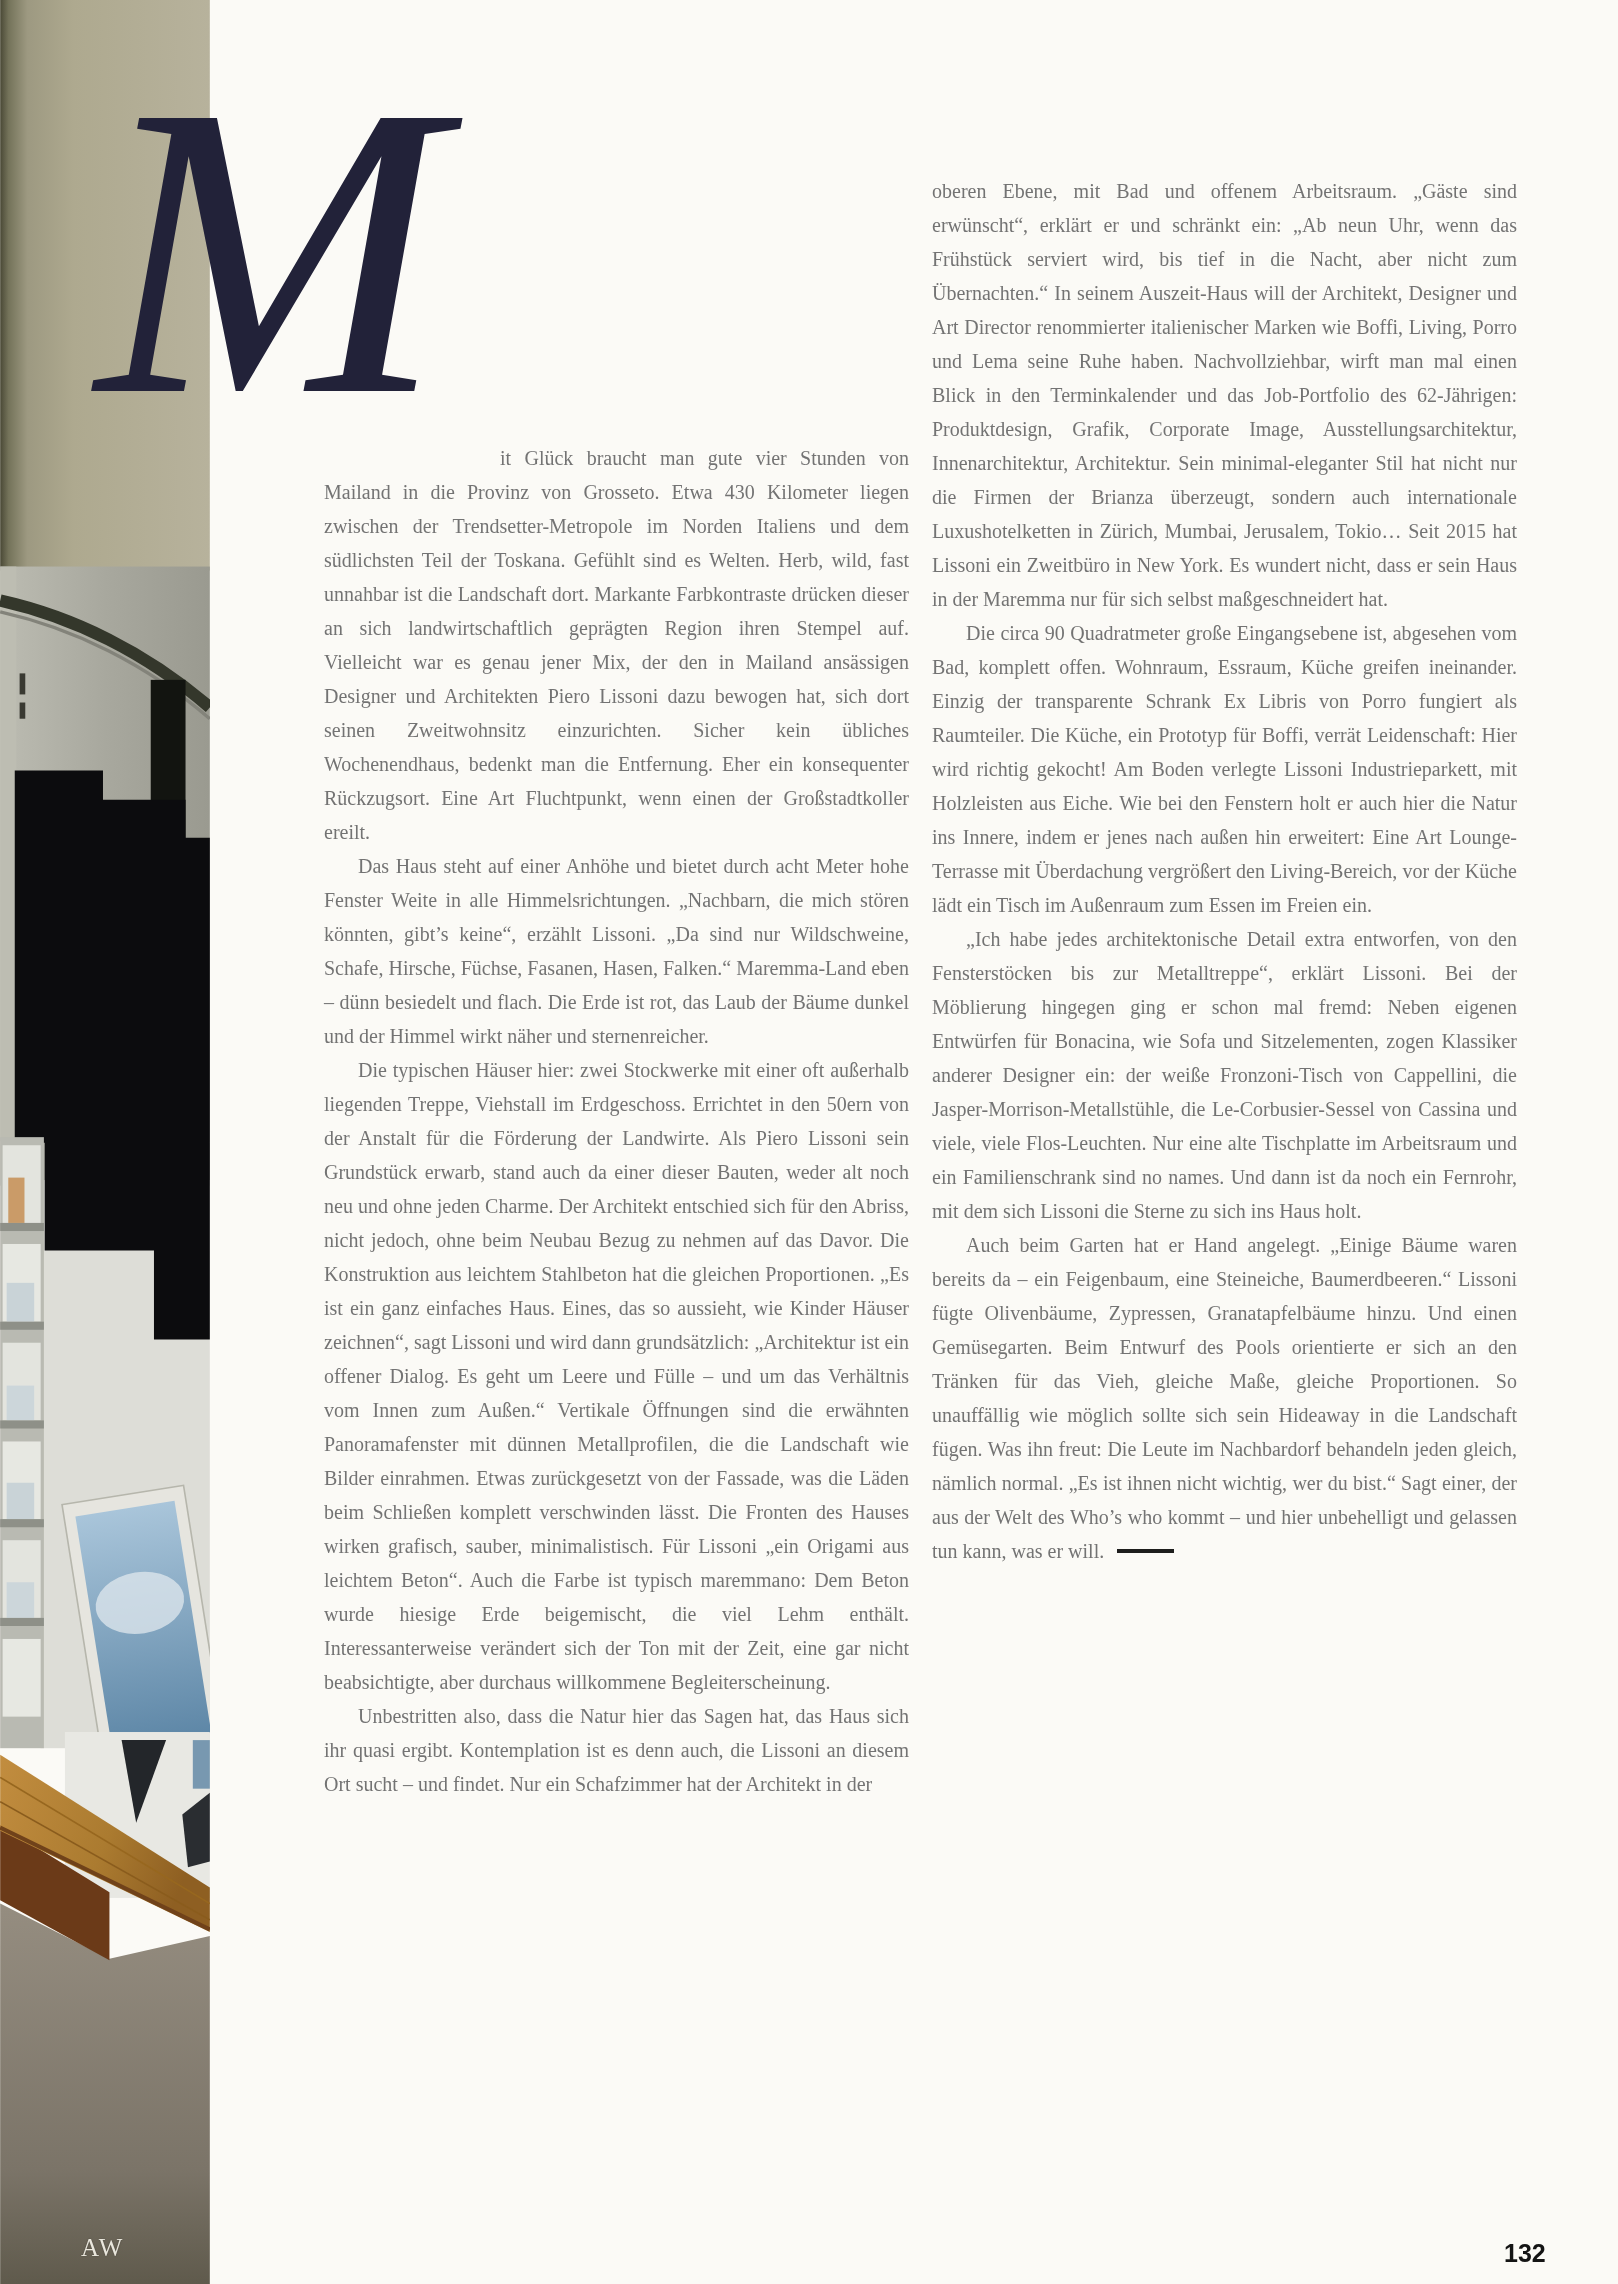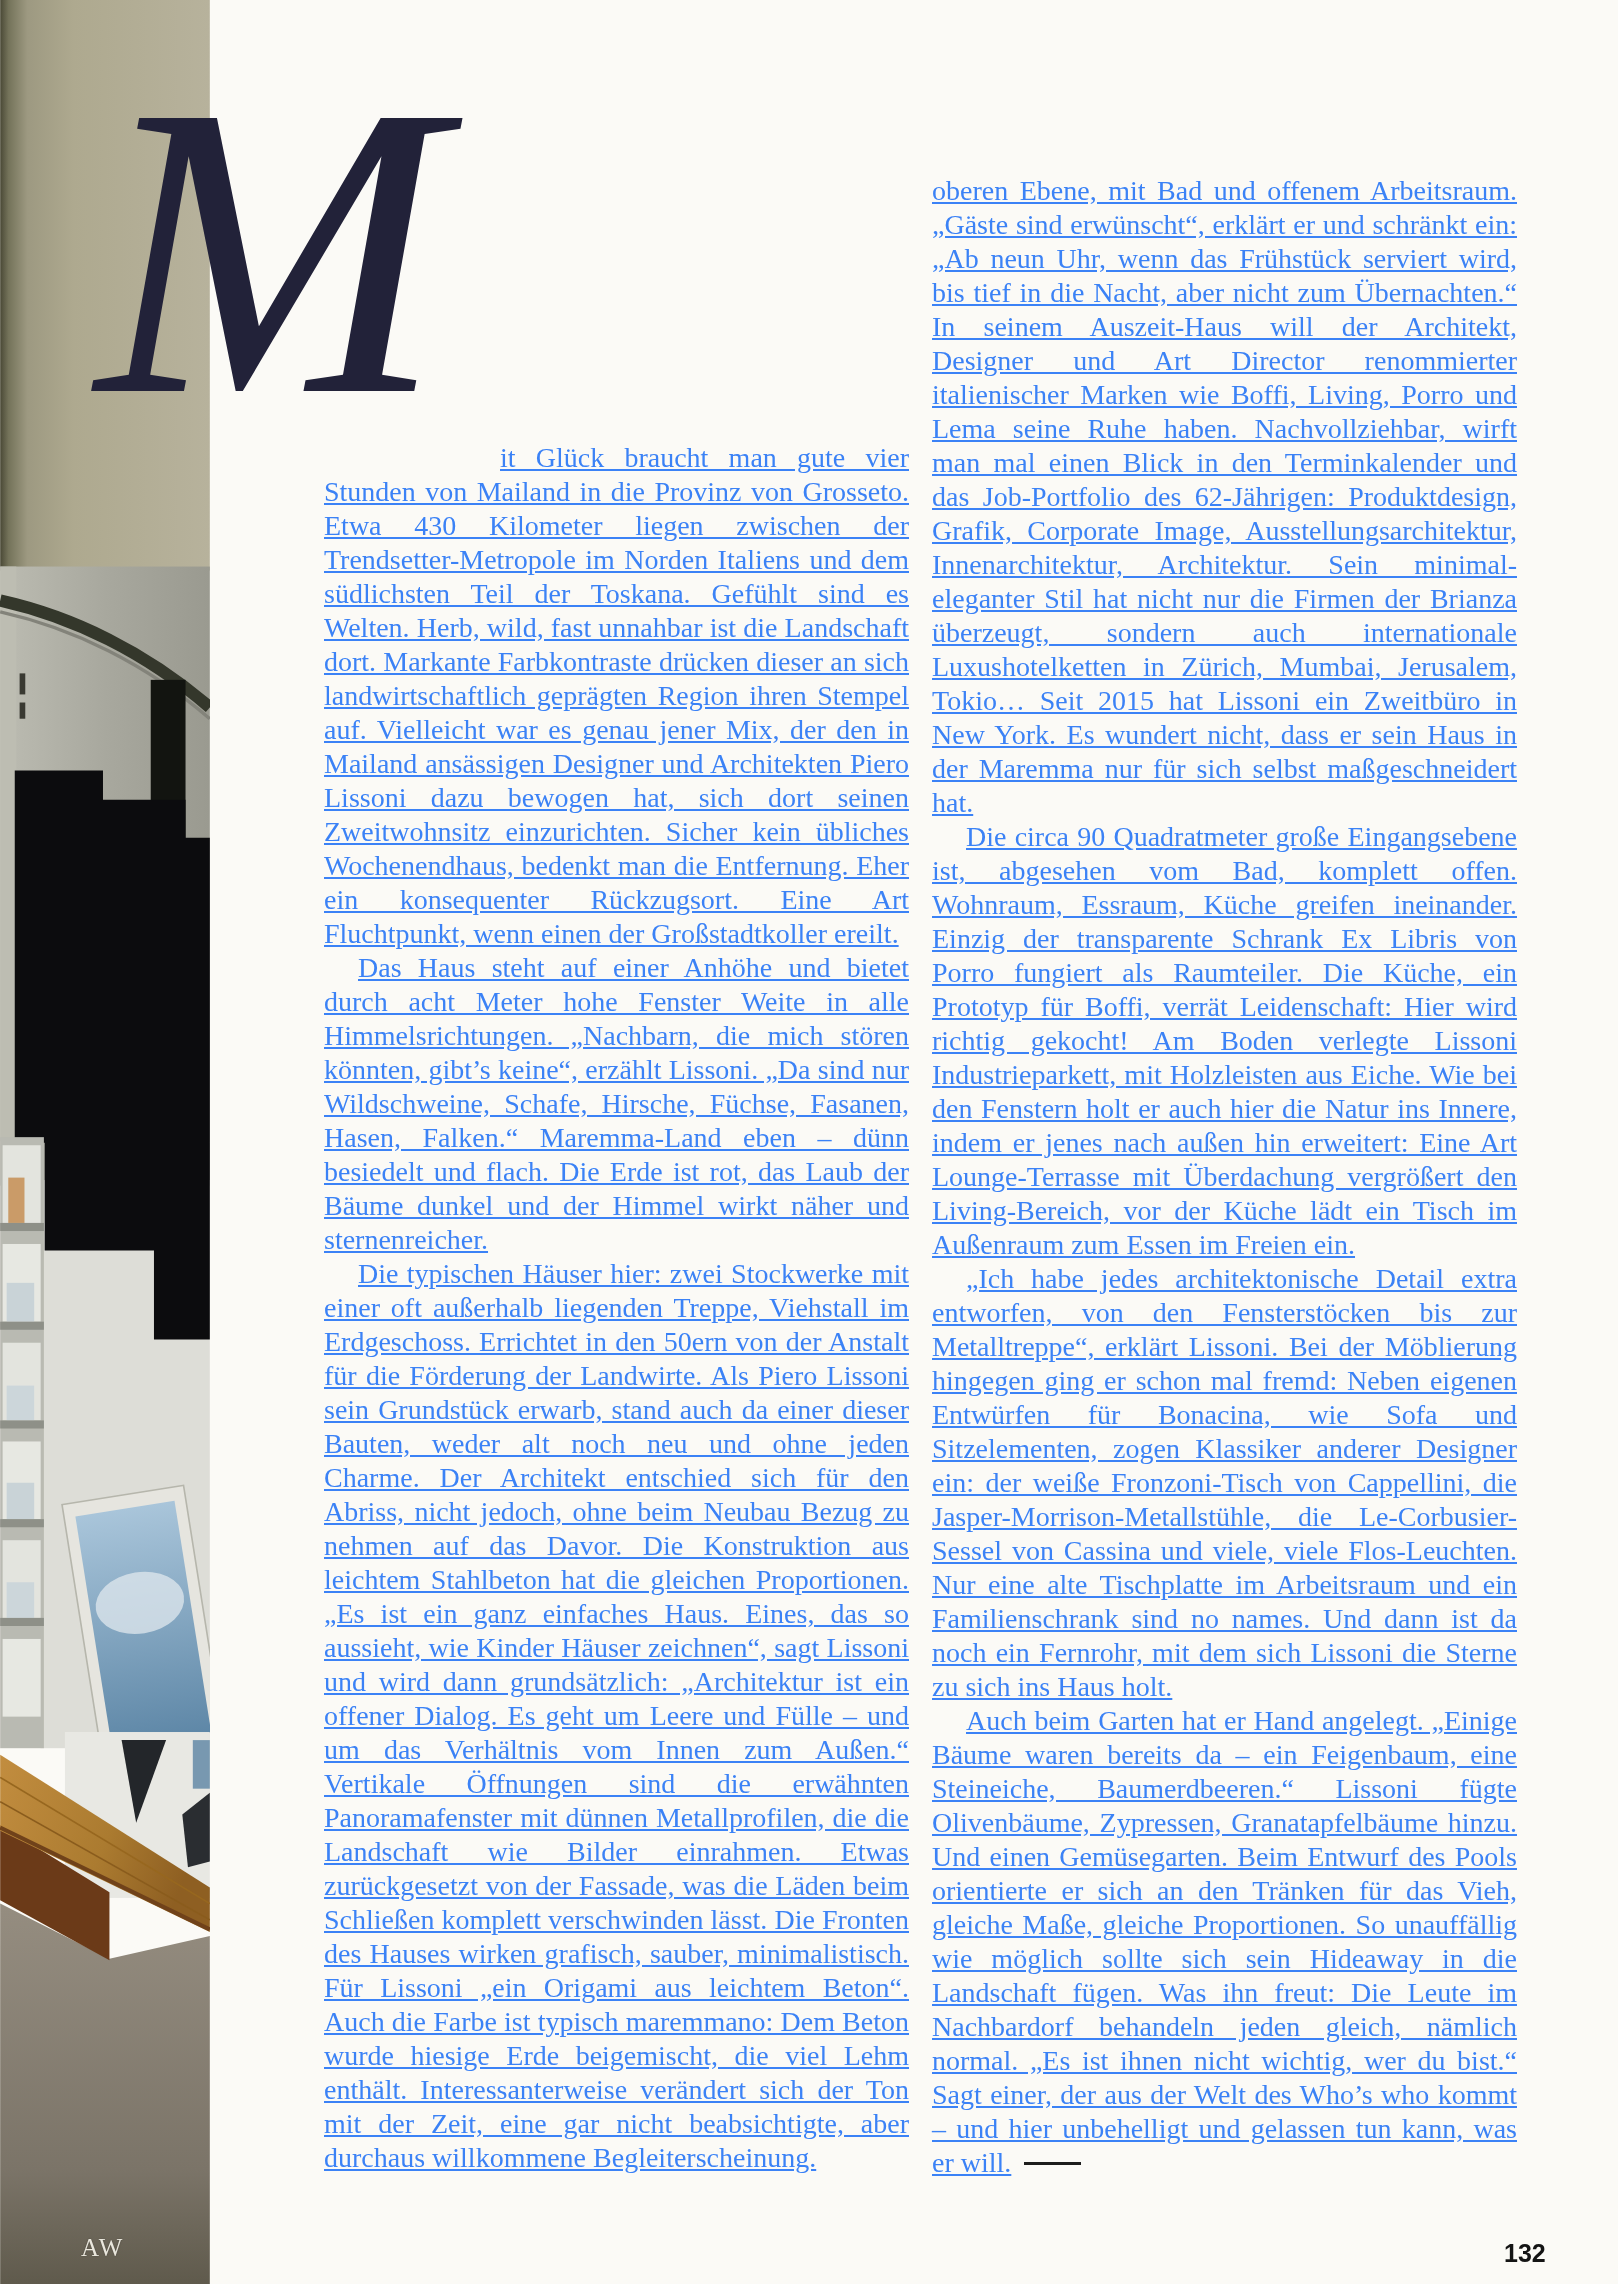--- a/index.html
+++ b/index.html
@@ -20,22 +20,22 @@
   }
   
   .drop-cap {
     position:absolute; left:96px; top:42px;
     font-family:"Liberation Serif", serif; font-style:italic; font-weight:normal;
     font-size:417px; line-height:1; color:#222239; z-index:3;
   }
   
   .col {
     position:absolute; width:585px; text-align:justify;
-    font-size:28px; line-height:34px; color:#3b82f6;
-    hyphens:auto;text-decoration:underline; -webkit-hyphens:auto;
+    font-size:20px; line-height:34px; color:#737373;
+    hyphens:auto; -webkit-hyphens:auto;
   }
   .col p { margin:0; padding:0; text-indent:34px; }
   .col p:first-child { text-indent:0; }
   #col1 { left:324px; top:427px; }
   #col1 p.lead { text-indent:176px;margin-top:14px; }
   #col2 { left:932px; top:174px; }
   .enddash {
     display:inline-block; width:57px; height:3.2px; background:#1d1d1c;
     vertical-align:middle; margin-left:13px; margin-bottom:4.9px;
   }
@@ -135,20 +135,21 @@
   </svg>
   <div class="photo-logo">AW</div>
 </div>
 
 <div class="drop-cap">M</div>
 
 <div class="col" id="col1">
   <p class="lead">it Glück braucht man gute vier Stunden von Mailand in die Provinz von Grosseto. Etwa 430 Kilometer liegen zwischen der Trendsetter-Metropole im Norden Italiens und dem südlichsten Teil der Toskana. Gefühlt sind es Welten. Herb, wild, fast unnahbar ist die Landschaft dort. Markante Farbkontraste drücken dieser an sich landwirtschaftlich geprägten Region ihren Stempel auf. Vielleicht war es genau jener Mix, der den in Mailand ansässigen Designer und Architekten Piero Lissoni dazu bewogen hat, sich dort seinen Zweitwohnsitz einzurichten. Sicher kein übliches Wochenendhaus, bedenkt man die Entfernung. Eher ein konsequenter Rückzugsort. Eine Art Fluchtpunkt, wenn einen der Großstadtkoller ereilt.</p>
   <p>Das Haus steht auf einer Anhöhe und bietet durch acht Meter hohe Fenster Weite in alle Himmelsrichtungen. „Nachbarn, die mich stören könnten, gibt’s keine“, erzählt Lissoni. „Da sind nur Wildschweine, Schafe, Hirsche, Füchse, Fasanen, Hasen, Falken.“ Maremma-Land eben – dünn besiedelt und flach. Die Erde ist rot, das Laub der Bäume dunkel und der Himmel wirkt näher und sternenreicher.</p>
   <p>Die typischen Häuser hier: zwei Stockwerke mit einer oft außerhalb liegenden Treppe, Viehstall im Erdgeschoss. Errichtet in den 50ern von der Anstalt für die Förderung der Landwirte. Als Piero Lissoni sein Grundstück erwarb, stand auch da einer dieser Bauten, weder alt noch neu und ohne jeden Charme. Der Architekt entschied sich für den Abriss, nicht jedoch, ohne beim Neubau Bezug zu nehmen auf das Davor. Die Konstruktion aus leichtem Stahlbeton hat die gleichen Proportionen. „Es ist ein ganz einfaches Haus. Eines, das so aussieht, wie Kinder Häuser zeichnen“, sagt Lissoni und wird dann grundsätzlich: „Architektur ist ein offener Dialog. Es geht um Leere und Fülle – und um das Verhältnis vom Innen zum Außen.“ Vertikale Öffnungen sind die erwähnten Panoramafenster mit dünnen Metallprofilen, die die Landschaft wie Bilder einrahmen. Etwas zurückgesetzt von der Fassade, was die Läden beim Schließen komplett verschwinden lässt. Die Fronten des Hauses wirken grafisch, sauber, minimalistisch. Für Lissoni „ein Origami aus leichtem Beton“. Auch die Farbe ist typisch maremmano: Dem Beton wurde hiesige Erde beigemischt, die viel Lehm enthält. Interessanterweise verändert sich der Ton mit der Zeit, eine gar nicht beabsichtigte, aber durchaus willkommene Begleiterscheinung.</p>
+  <p>Unbestritten also, dass die Natur hier das Sagen hat, das Haus sich ihr quasi ergibt. Kontemplation ist es denn auch, die Lissoni an diesem Ort sucht – und findet. Nur ein Schafzimmer hat der Architekt in der</p>
 </div>
 
 <div class="col" id="col2">
   <p>oberen Ebene, mit Bad und offenem Arbeitsraum. „Gäste sind erwünscht“, erklärt er und schränkt ein: „Ab neun Uhr, wenn das Frühstück serviert wird, bis tief in die Nacht, aber nicht zum Übernachten.“ In seinem Auszeit-Haus will der Architekt, Designer und Art Director renommierter italienischer Marken wie Boffi, Living, Porro und Lema seine Ruhe haben. Nachvollziehbar, wirft man mal einen Blick in den Terminkalender und das Job-Portfolio des 62-Jährigen: Produktdesign, Grafik, Corporate Image, Ausstellungsarchitektur, Innenarchitektur, Architektur. Sein minimal-eleganter Stil hat nicht nur die Firmen der Brianza überzeugt, sondern auch internationale Luxushotelketten in Zürich, Mumbai, Jerusalem, Tokio… Seit 2015 hat Lissoni ein Zweitbüro in New York. Es wundert nicht, dass er sein Haus in der Maremma nur für sich selbst maßgeschneidert hat.</p>
   <p>Die circa 90 Quadratmeter große Eingangsebene ist, abgesehen vom Bad, komplett offen. Wohnraum, Essraum, Küche greifen ineinander. Einzig der transparente Schrank Ex Libris von Porro fungiert als Raumteiler. Die Küche, ein Prototyp für Boffi, verrät Leidenschaft: Hier wird richtig gekocht! Am Boden verlegte Lissoni Industrieparkett, mit Holzleisten aus Eiche. Wie bei den Fenstern holt er auch hier die Natur ins Innere, indem er jenes nach außen hin erweitert: Eine Art Lounge-Terrasse mit Überdachung vergrößert den Living-Bereich, vor der Küche lädt ein Tisch im Außenraum zum Essen im Freien ein.</p>
   <p>„Ich habe jedes architektonische Detail extra entworfen, von den Fensterstöcken bis zur Metalltreppe“, erklärt Lissoni. Bei der Möblierung hingegen ging er schon mal fremd: Neben eigenen Entwürfen für Bonacina, wie Sofa und Sitzelementen, zogen Klassiker anderer Designer ein: der weiße Fronzoni-Tisch von Cappellini, die Jasper-Morrison-Metallstühle, die Le-Corbusier-Sessel von Cassina und viele, viele Flos-Leuchten. Nur eine alte Tischplatte im Arbeitsraum und ein Familienschrank sind no names. Und dann ist da noch ein Fernrohr, mit dem sich Lissoni die Sterne zu sich ins Haus holt.</p>
   <p><span>Auch beim Garten hat er Hand angelegt. „Einige Bäume waren bereits da – ein Feigenbaum, eine Steineiche, Baumerdbeeren.“ Lissoni fügte Olivenbäume, Zypressen, Granatapfelbäume hinzu. Und einen Gemüsegarten. Beim Entwurf des Pools orientierte er sich an den Tränken für das Vieh, gleiche Maße, gleiche Proportionen. So unauffällig wie möglich sollte sich sein Hideaway in die Landschaft fügen. Was ihn freut: Die Leute im Nachbardorf behandeln jeden gleich, nämlich normal. „Es ist ihnen nicht wichtig, wer du bist.“ Sagt einer, der aus der Welt des Who’s who kommt – und hier unbehelligt und gelassen tun kann, was er will.</span><span class="enddash"></span></p>
 </div>
 
 <div class="page-number">132</div>

